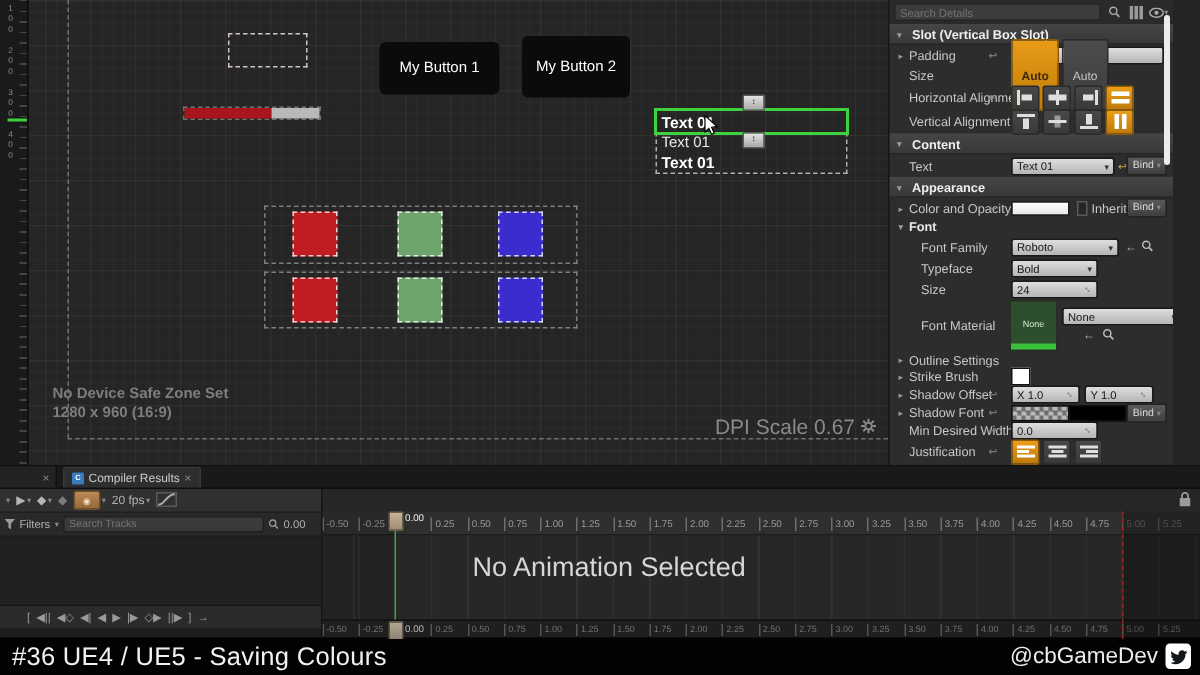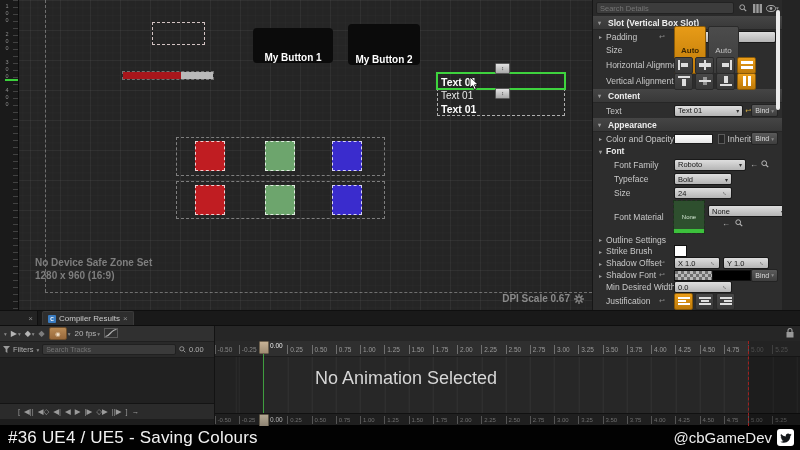--- a/index.html
+++ b/index.html
@@ -17,40 +17,40 @@
   #lruler{position:absolute;left:0;top:0;width:18px;height:310px;background:#1a1a1a;border-right:1px solid #0c0c0c;z-index:5}
   #lruler .ticks{position:absolute;right:0;top:0;width:5px;height:100%;
     background:repeating-linear-gradient(180deg,#424242 0 1px,transparent 1px 7px)}
   .rlabel{position:absolute;left:4px;writing-mode:vertical-rl;text-orientation:upright;
     font-size:5.5px;color:#8d8d8d;letter-spacing:1px}
   #rulermark{position:absolute;left:5px;top:79px;width:13px;height:2px;background:#3bd13b}
   #bound-v{position:absolute;left:45px;top:0;height:292px;width:0;border-left:1px dashed rgba(200,200,200,.45)}
   #bound-h{position:absolute;left:45px;top:292px;width:547px;height:0;border-top:1px dashed rgba(200,200,200,.45)}
   .widget{position:absolute;box-sizing:border-box}
   #red-rect{left:152px;top:22px;width:53px;height:23px;border:1px dashed rgba(255,235,235,.8)}
-  .ue-btn{background:#0b0b0b;color:#fff;font-size:10px;font-weight:bold;display:flex;align-items:flex-end;justify-content:center;border-radius:4px}
+  .ue-btn{background:#0b0b0b;color:#fff;font-size:10px;font-weight:normal;display:flex;align-items:center;justify-content:center;border-radius:4px}
   #btn1{left:253px;top:28px;width:80px;height:35px}
   #btn2{left:348px;top:24px;width:72px;height:41px}
   #progress{left:122px;top:71px;width:92px;height:9px;border:1px dashed rgba(255,255,255,.35);display:flex}
   #progress .fill{height:100%}
   #progress .rest{height:100%;flex:1}
   #textwidget{left:437px;top:73px;width:128px;height:43px;border:1px dashed rgba(220,220,220,.75);padding:1px 0 0 3px;color:#fff}
   #textwidget .t1,#textwidget .t3{font-size:10.5px;font-weight:bold;line-height:14px}
   #textwidget .t2{font-size:10px;font-weight:normal;line-height:13px;color:#e9e9e9}
   #selbox{left:436px;top:72px;width:130px;height:18px;border:2px solid #3ed33e;z-index:4}
   .handle{position:absolute;width:13px;height:9px;background:linear-gradient(#e3e3e3,#a9a9a9);
     border:1px solid #5a5a5a;border-radius:1px;font-size:5.5px;color:#333;
     display:flex;align-items:center;justify-content:center;line-height:1}
   .sq-row{position:absolute;border:1px dashed rgba(200,200,200,.55)}
   #sqrow1{left:176px;top:137px;width:207px;height:37px}
   #sqrow2{left:176px;top:181px;width:207px;height:36px}
   .csq{position:absolute;top:3px;width:30px;height:30px;border:1px dashed rgba(255,255,255,.8);box-sizing:border-box}
   #caninfo{position:absolute;left:35px;top:256px;font-size:10px;font-weight:bold;color:#7e7e7e;line-height:13px;z-index:3}
-  #dpi{position:absolute;right:8px;top:293px;display:flex;gap:4px;align-items:center;
-    font-size:10px;font-weight:bold;color:#8a8a8a;z-index:3}
+  #dpi{position:absolute;right:8px;top:276px;display:flex;gap:4px;align-items:center;
+    font-size:14px;font-weight:normal;color:#8a8a8a;z-index:3}
   #cursor{position:absolute;left:469px;top:77px;z-index:9}
   
   #details{position:absolute;left:592px;top:0;width:190px;height:310px;background:#2d2d2d;
     border-left:1px solid #161616;box-sizing:border-box;overflow:hidden;font-size:8.5px;color:#c8c8c8}
   .srow{height:14px;display:flex;align-items:center;gap:2px;padding:1px 3px;background:#2a2a2a}
   #dsearch{flex:1;height:10px;background:#3c3c3c;border:1px solid #222;border-radius:2px;
     color:#cfcfcf;font-size:7.5px;padding:0 3px;outline:none;font-family:"Liberation Sans",sans-serif}
   .hbtn{width:13px;height:12px;display:flex;align-items:center;justify-content:center;color:#aaa}
   .shdr{height:13px;background:linear-gradient(#454545,#383838);border-bottom:1px solid #262626;
     display:flex;align-items:center;font-weight:bold;font-size:8.5px;color:#eee;padding-left:5px;gap:3px}

